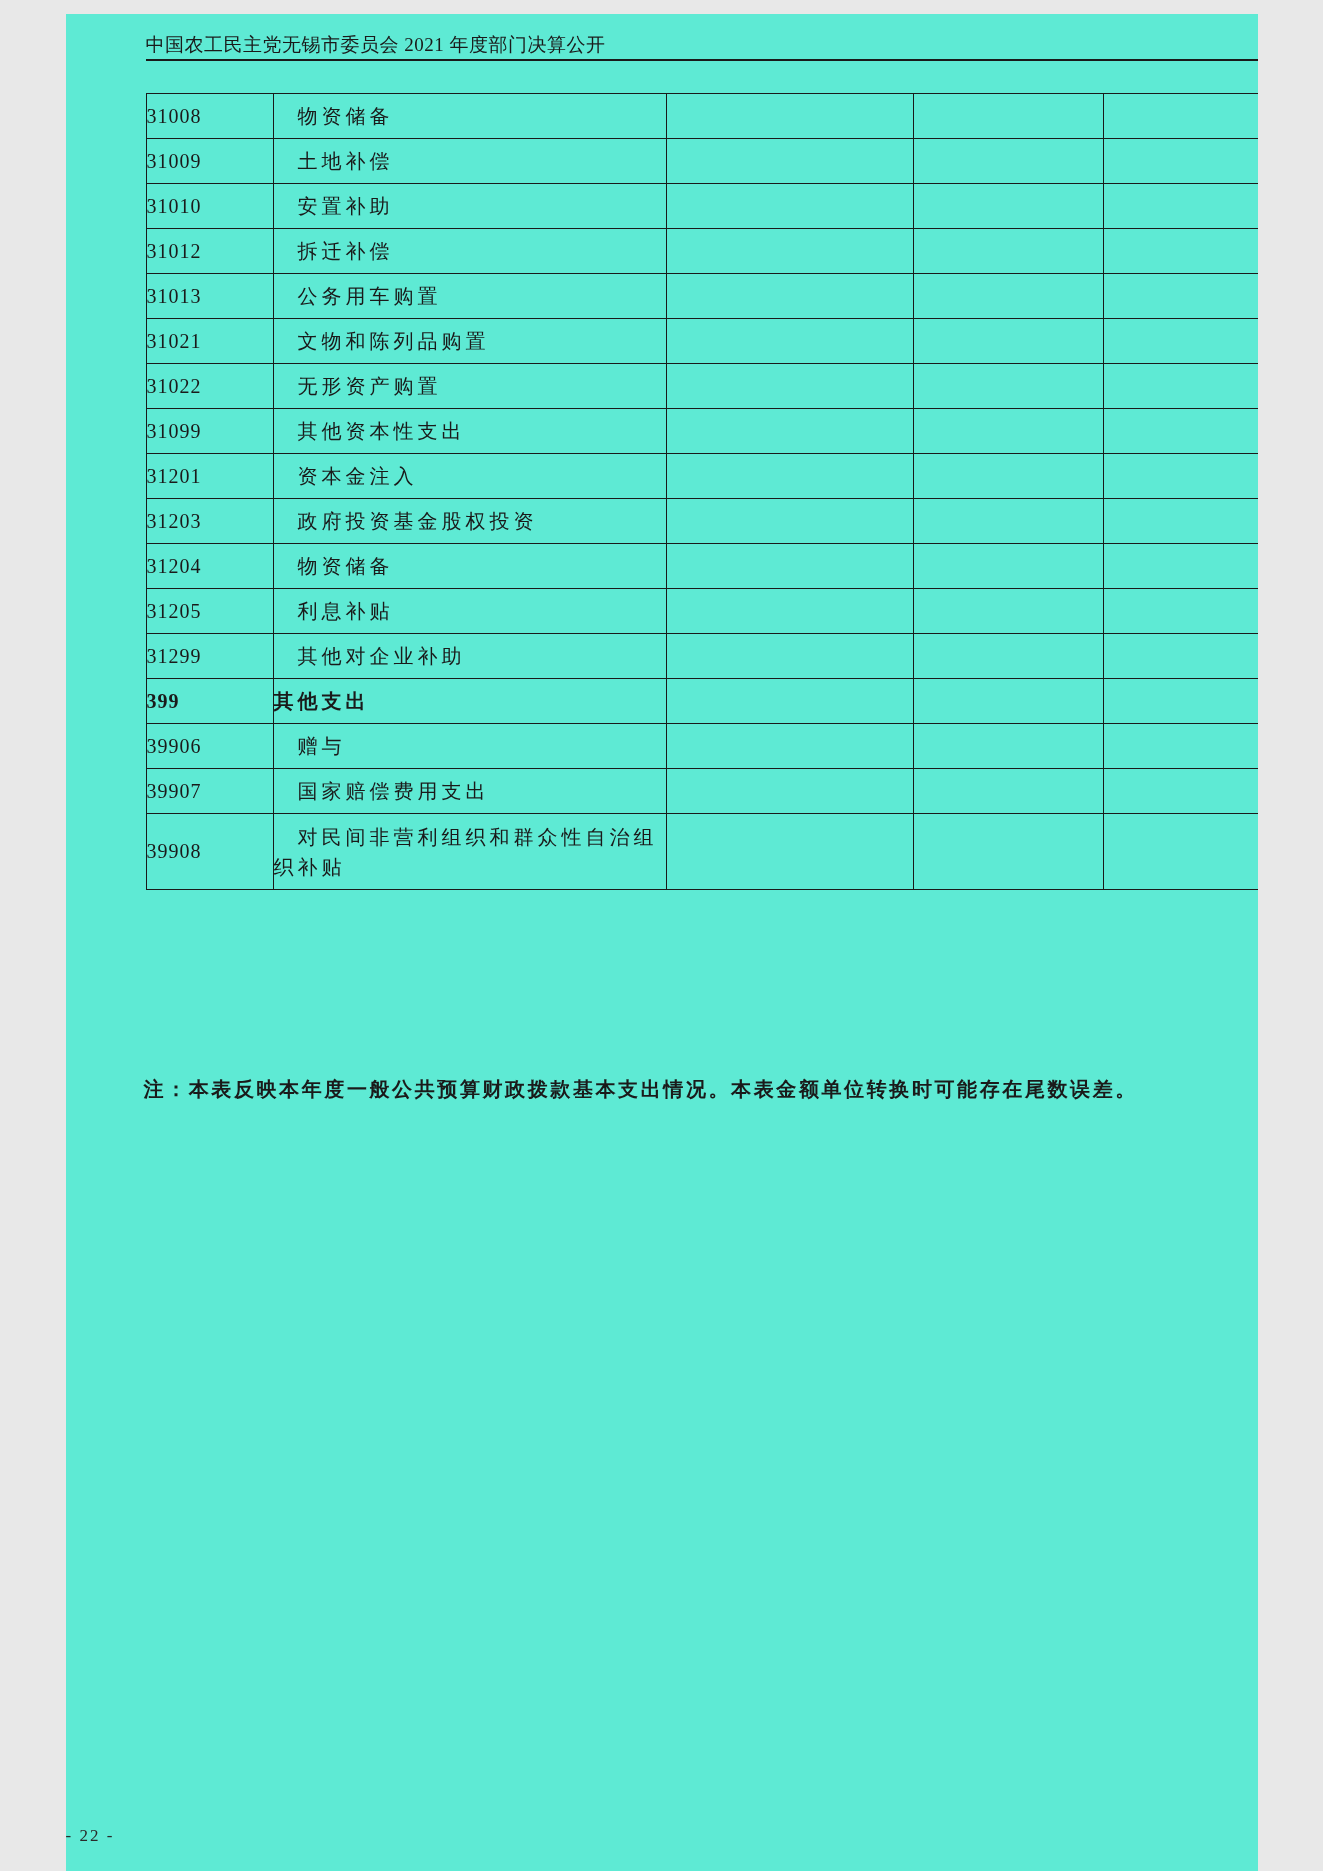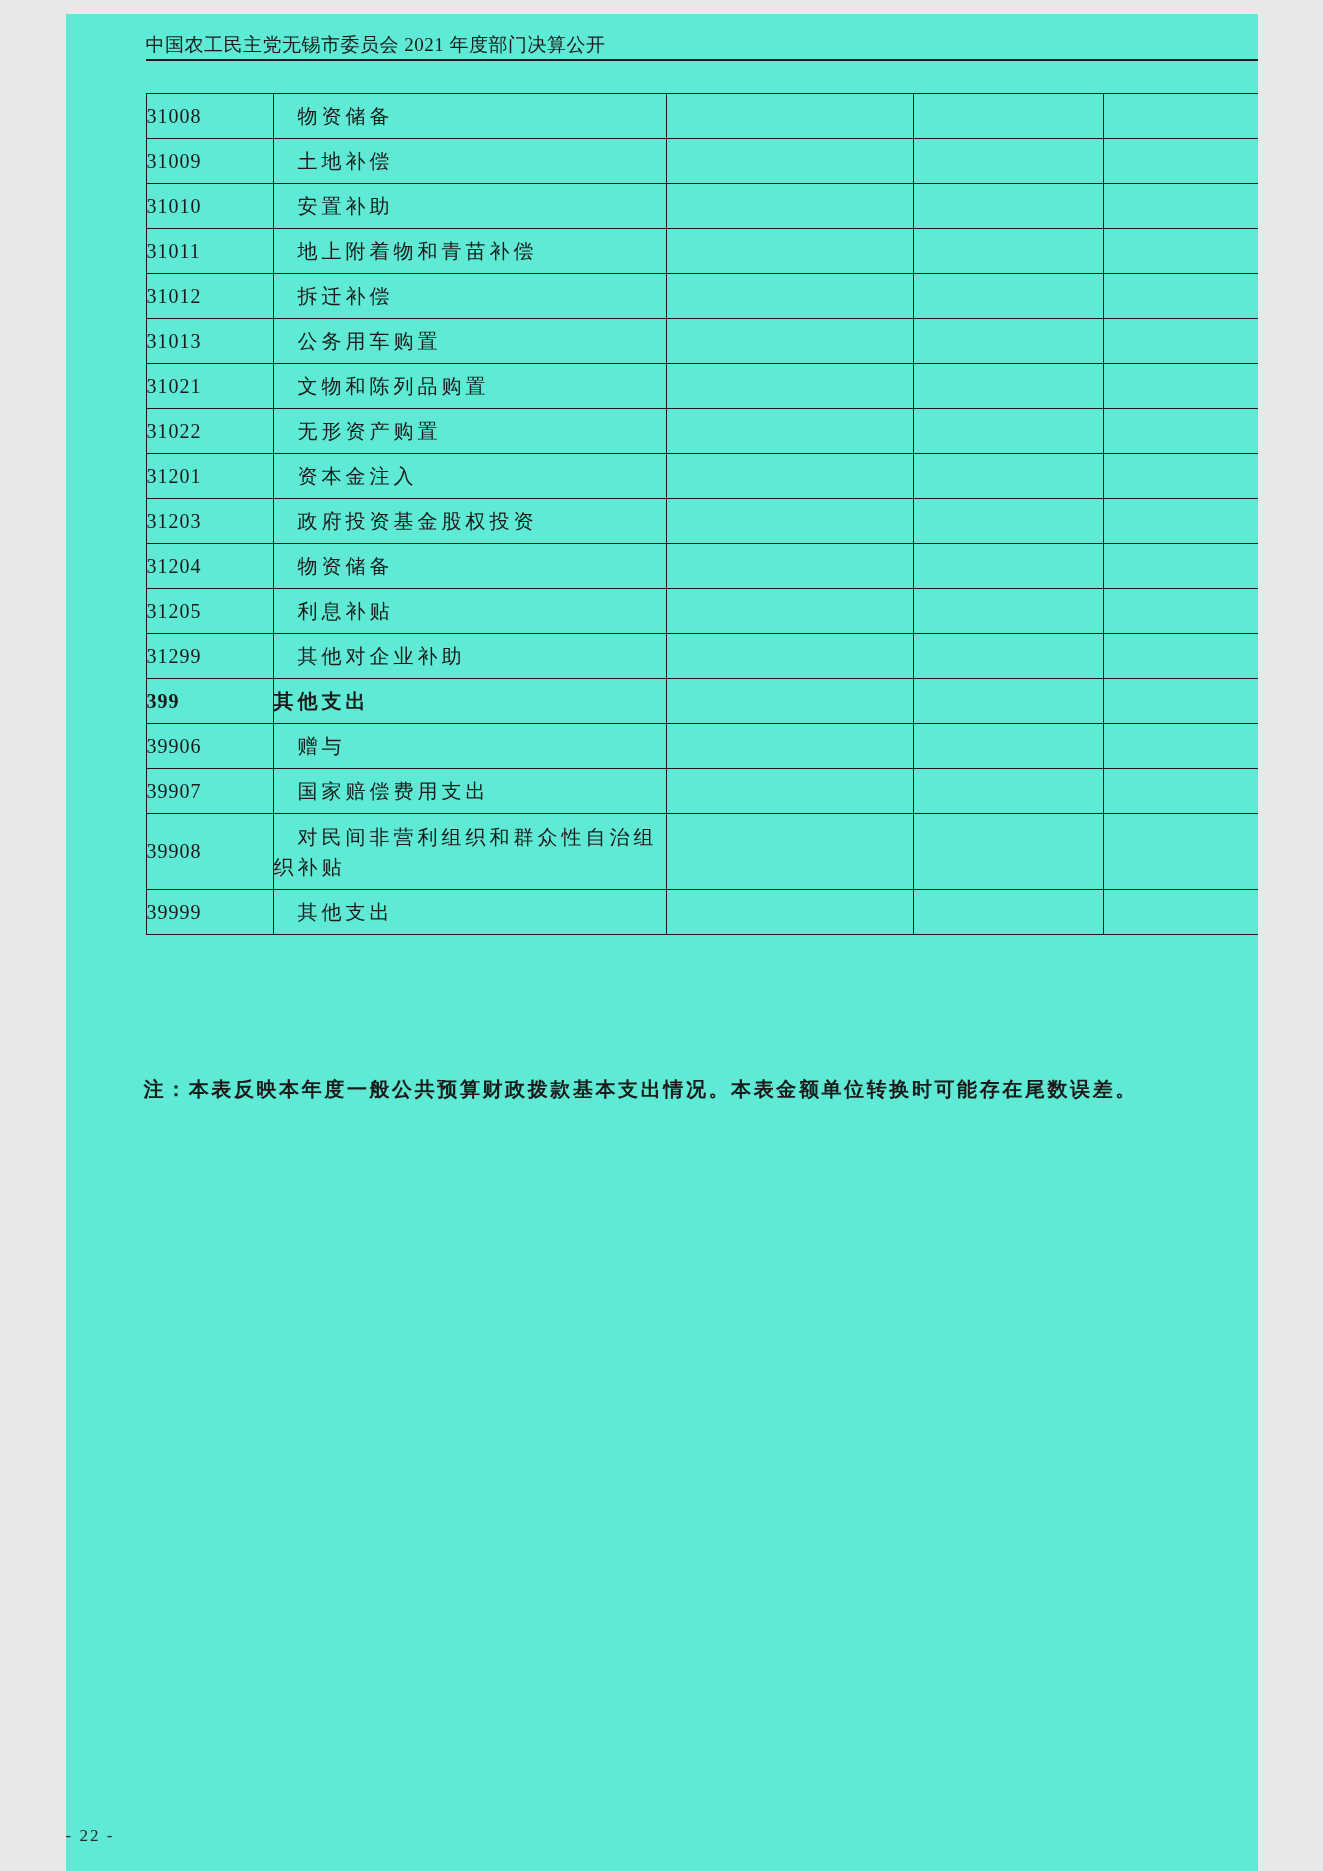--- a/index.html
+++ b/index.html
@@ -113,27 +113,20 @@
         <td class="c-val"></td>
       </tr>
       <tr class="r-normal">
         <td class="c-code">31010</td>
         <td class="c-label">安置补助</td>
         <td class="c-val"></td>
         <td class="c-val"></td>
         <td class="c-val"></td>
       </tr>
       <tr class="r-normal">
-        <td class="c-code">31011</td>
-        <td class="c-label">地上附着物和青苗补偿</td>
-        <td class="c-val"></td>
-        <td class="c-val"></td>
-        <td class="c-val"></td>
-      </tr>
-      <tr class="r-normal">
         <td class="c-code">31012</td>
         <td class="c-label">拆迁补偿</td>
         <td class="c-val"></td>
         <td class="c-val"></td>
         <td class="c-val"></td>
       </tr>
       <tr class="r-normal">
         <td class="c-code">31013</td>
         <td class="c-label">公务用车购置</td>
         <td class="c-val"></td>
@@ -143,20 +136,27 @@
       <tr class="r-normal">
         <td class="c-code">31021</td>
         <td class="c-label">文物和陈列品购置</td>
         <td class="c-val"></td>
         <td class="c-val"></td>
         <td class="c-val"></td>
       </tr>
       <tr class="r-normal">
         <td class="c-code">31022</td>
         <td class="c-label">无形资产购置</td>
+        <td class="c-val"></td>
+        <td class="c-val"></td>
+        <td class="c-val"></td>
+      </tr>
+      <tr class="r-normal">
+        <td class="c-code">31099</td>
+        <td class="c-label">其他资本性支出</td>
         <td class="c-val"></td>
         <td class="c-val"></td>
         <td class="c-val"></td>
       </tr>
       <tr class="r-normal">
         <td class="c-code">31201</td>
         <td class="c-label">资本金注入</td>
         <td class="c-val"></td>
         <td class="c-val"></td>
         <td class="c-val"></td>
@@ -210,27 +210,20 @@
         <td class="c-val"></td>
         <td class="c-val"></td>
       </tr>
       <tr class="r-tall">
         <td class="c-code">39908</td>
         <td class="c-label">对民间非营利组织和群众性自治组织补贴</td>
         <td class="c-val"></td>
         <td class="c-val"></td>
         <td class="c-val"></td>
       </tr>
-      <tr class="r-normal">
-        <td class="c-code">39999</td>
-        <td class="c-label">其他支出</td>
-        <td class="c-val"></td>
-        <td class="c-val"></td>
-        <td class="c-val"></td>
-      </tr>
     </tbody>
   </table>
 
   <div class="note">注：本表反映本年度一般公共预算财政拨款基本支出情况。本表金额单位转换时可能存在尾数误差。</div>
 
   <div class="page-number">- 22 -</div>
 
 </div>
 
 </body></html>

